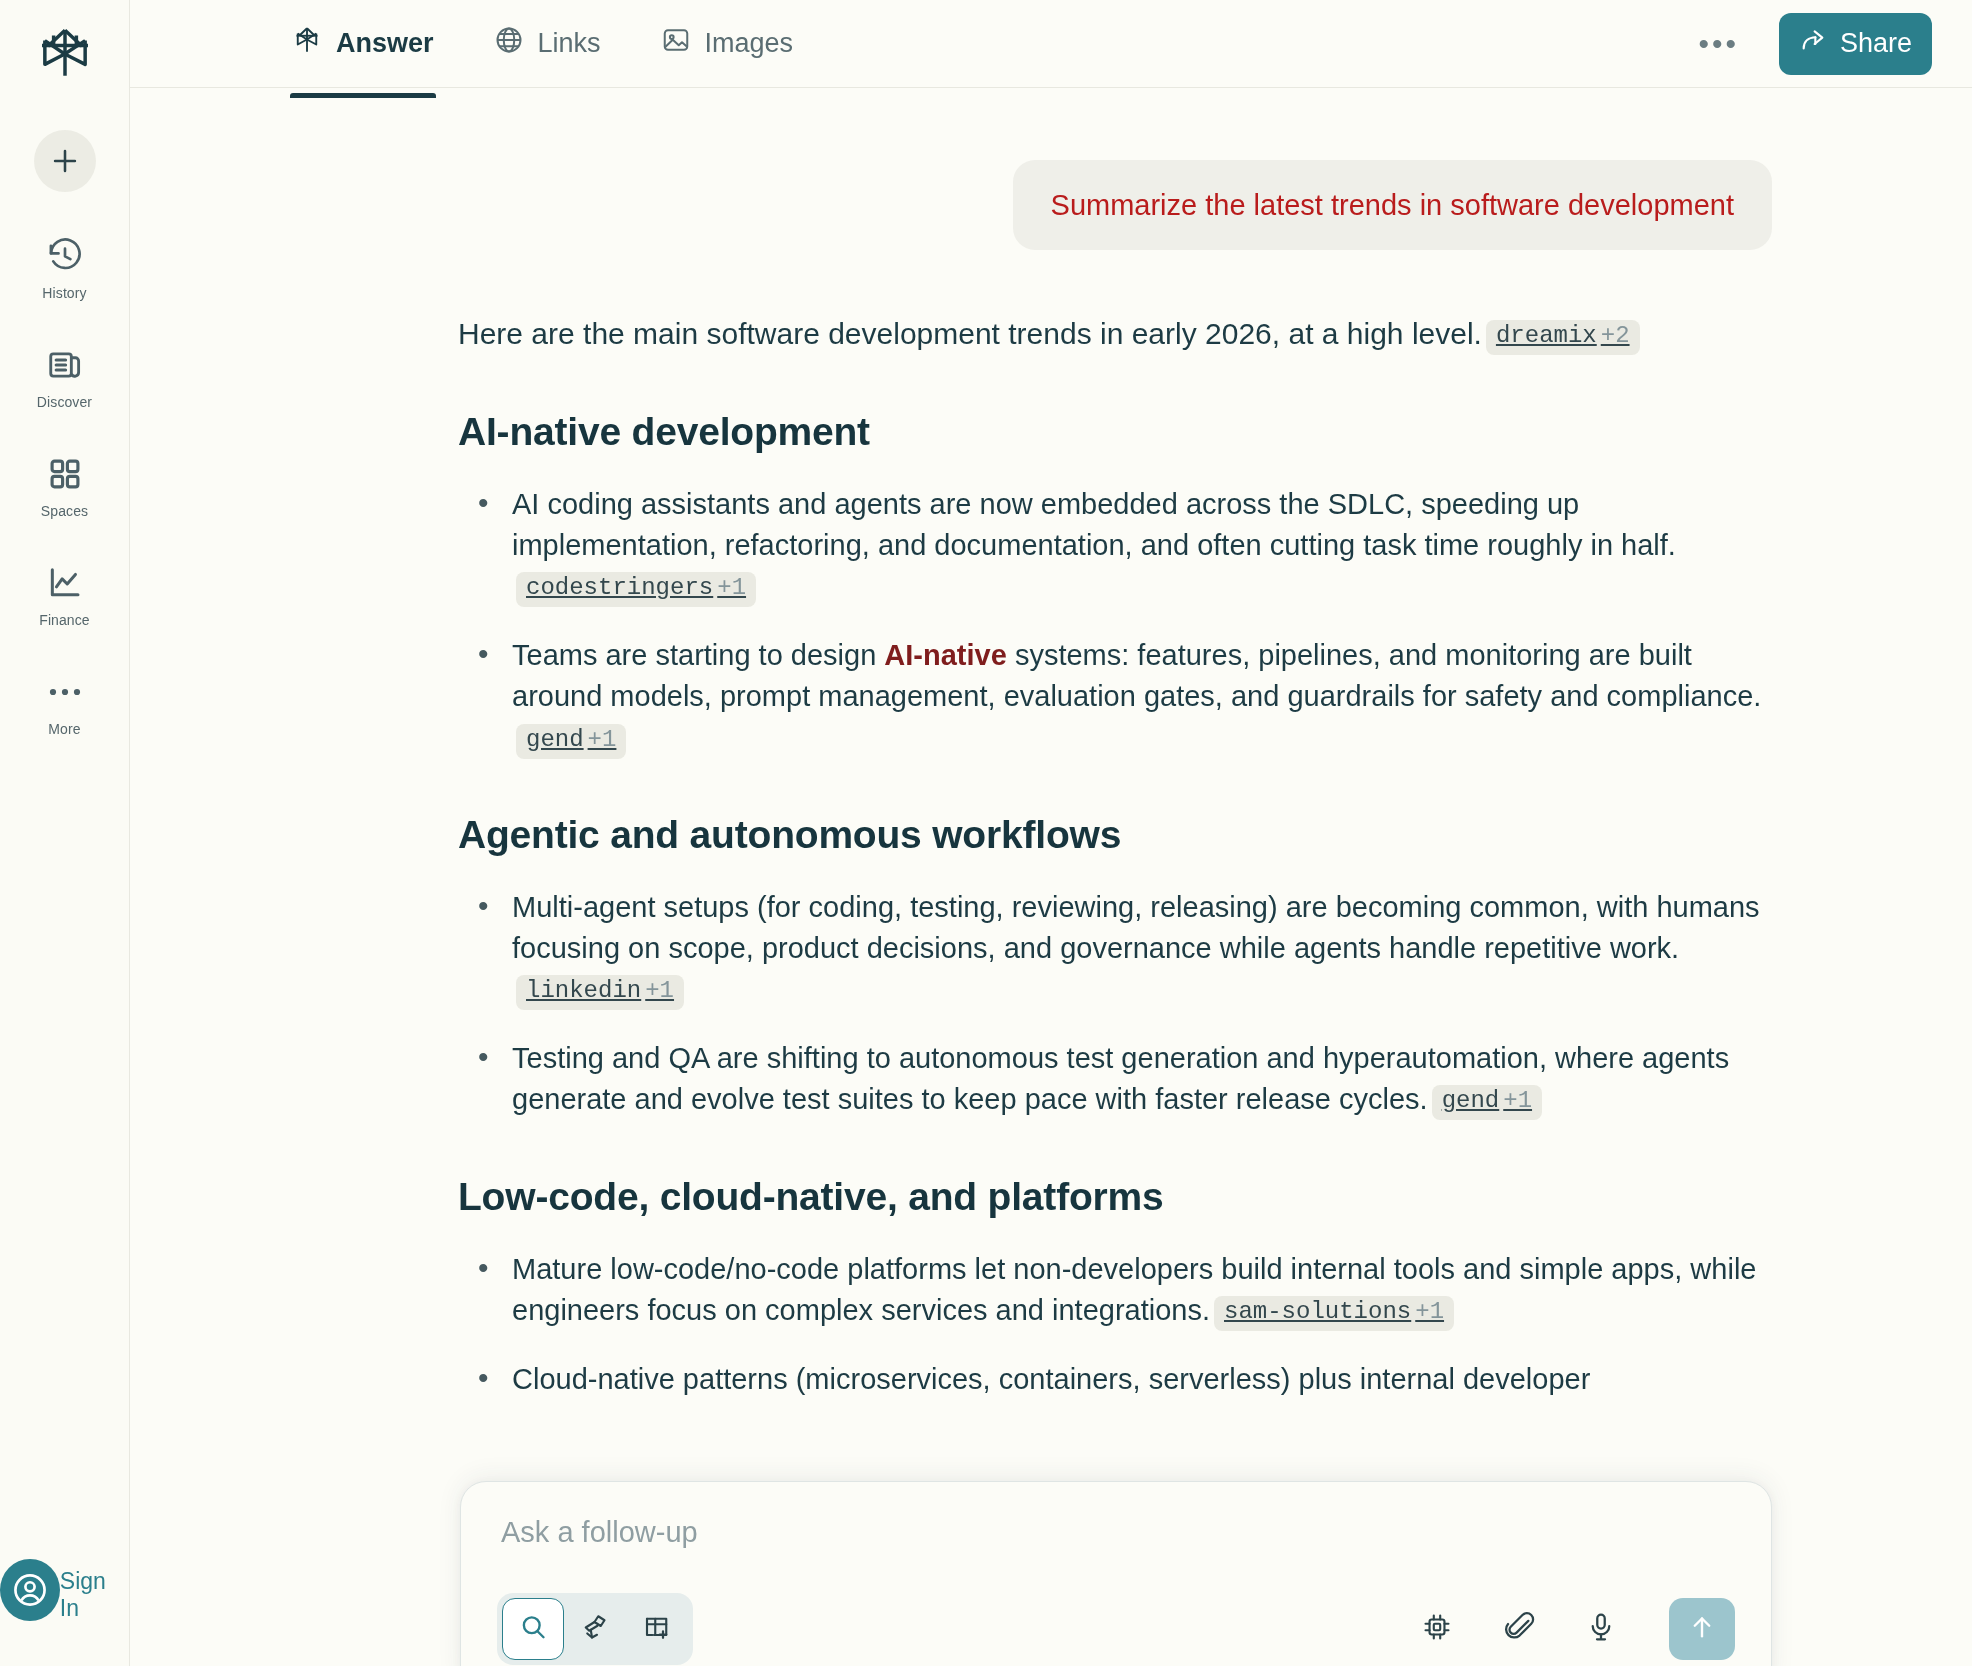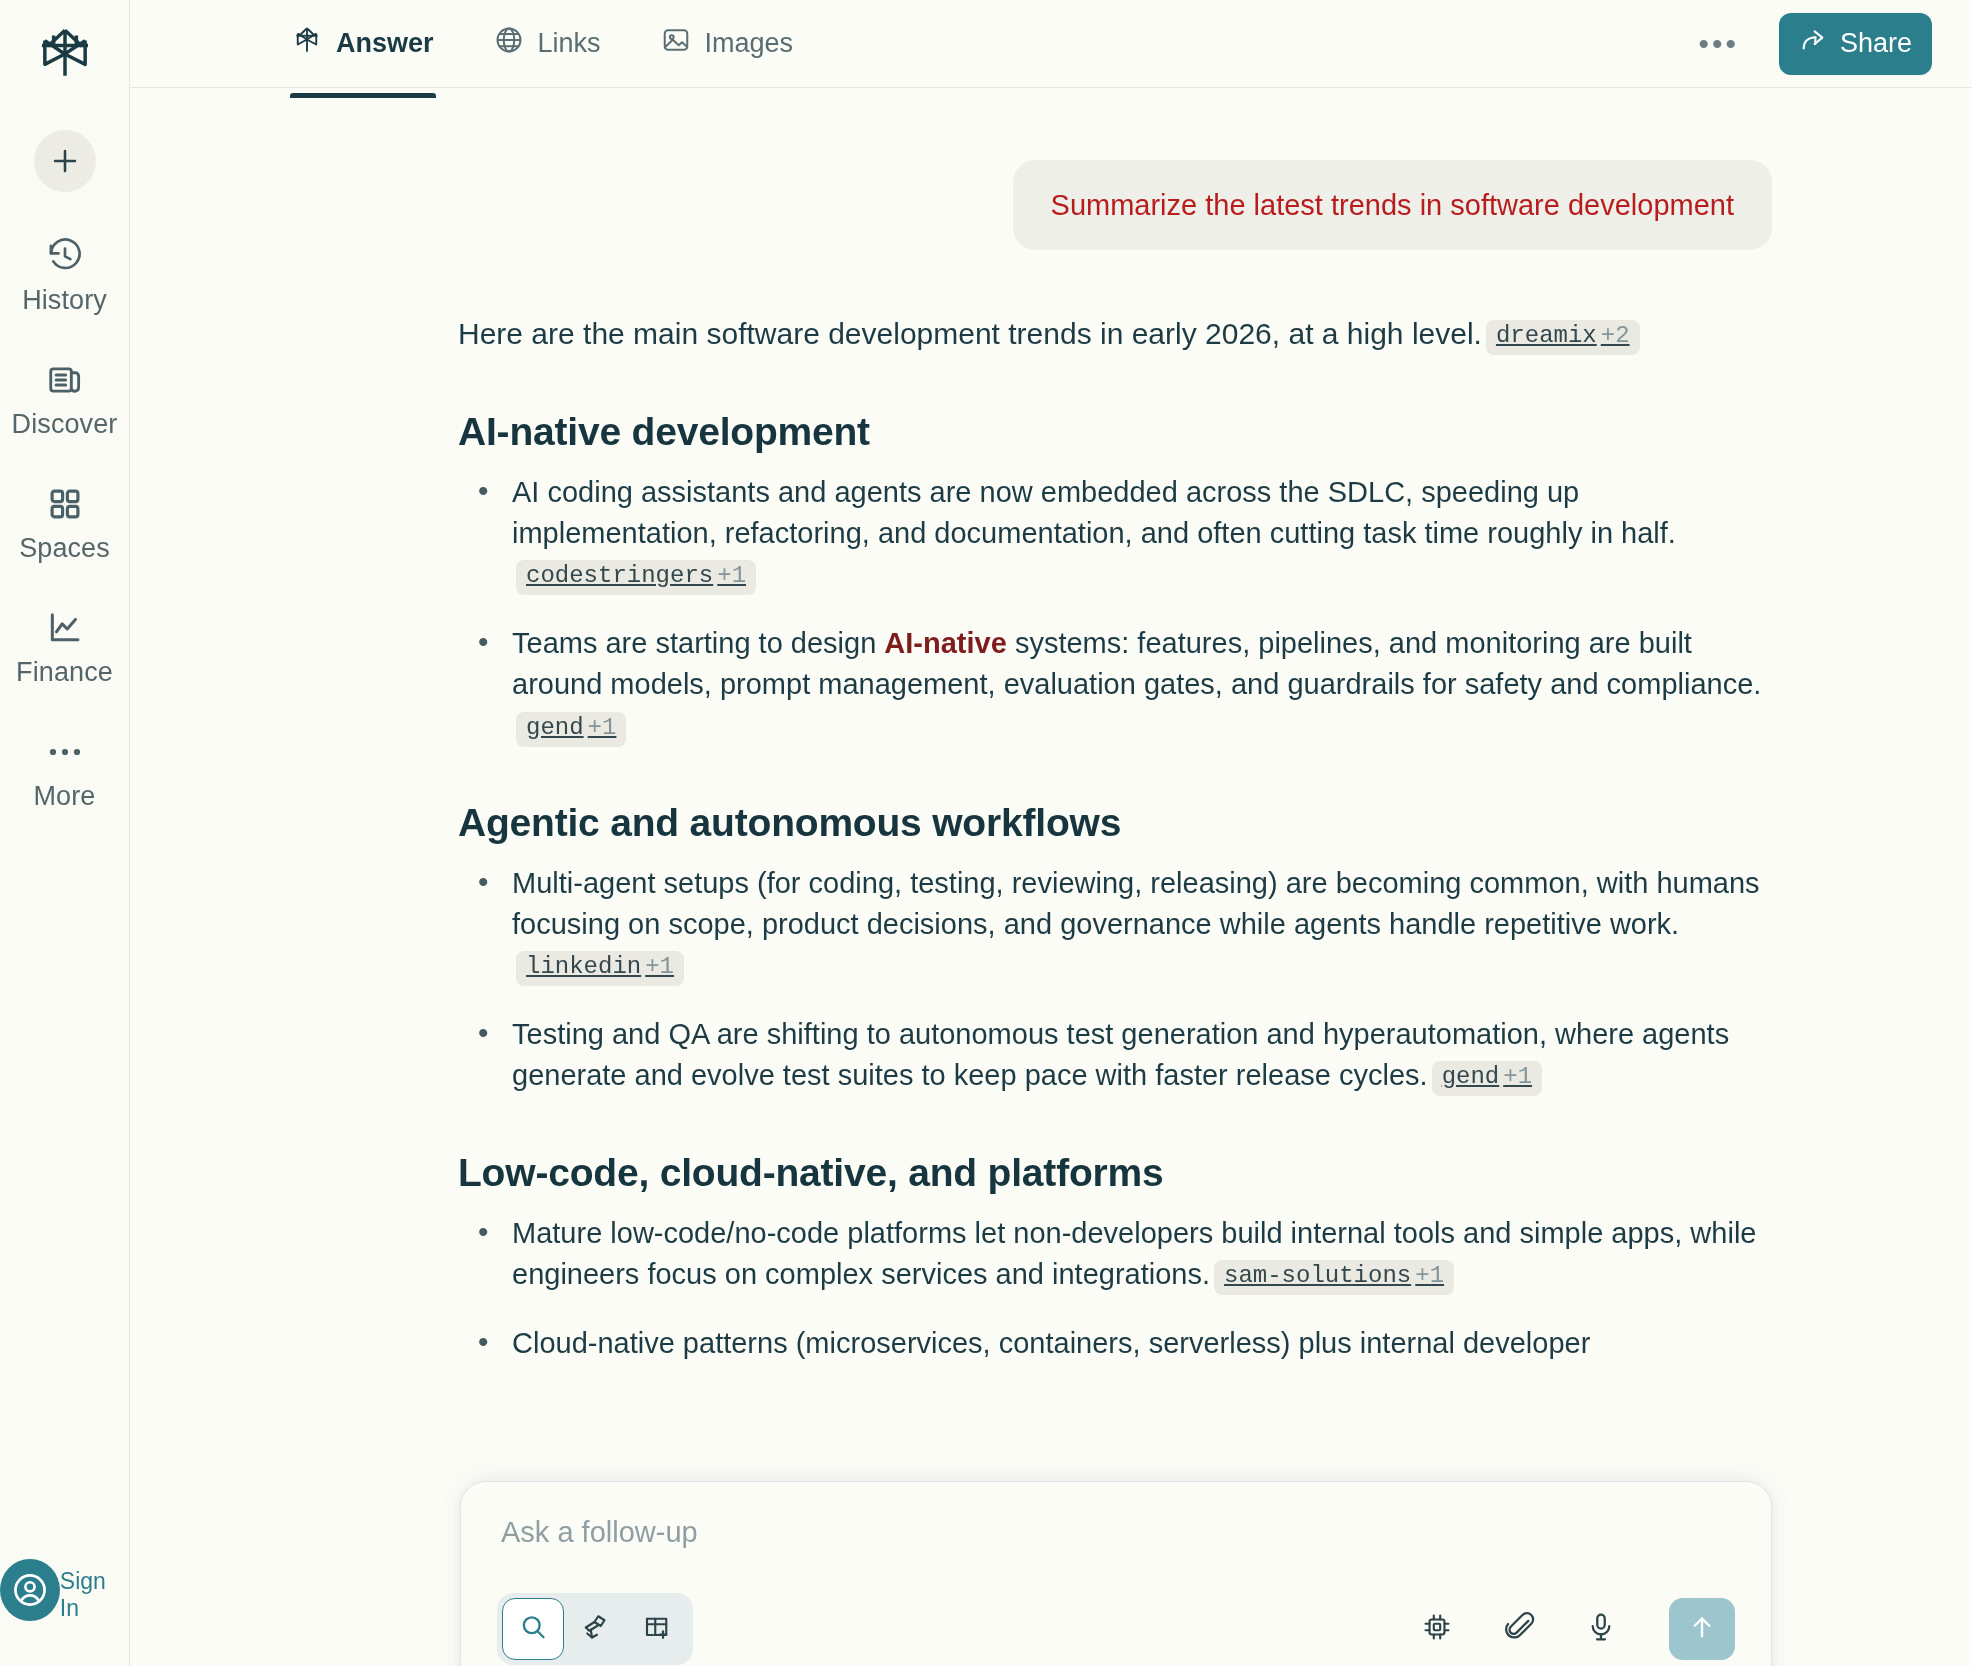--- a/index.html
+++ b/index.html
@@ -29,21 +29,21 @@
     cursor: pointer;
   }
   .navitem {
     margin-top: 44px;
     width: 100%;
     display: flex; flex-direction: column; align-items: center;
     cursor: pointer;
   }
   .navitem .ico { height: 40px; display:flex; align-items:center; justify-content:center; }
   .navitem .lbl {
-    margin-top: 9px; font-size: 27px; color: #55666b; letter-spacing: .1px;
+    margin-top: 9px; font-size: 14px; color: #55666b; letter-spacing: .1px;
   }
   .signin {
     position: absolute; bottom: 44px; left: 0; width: 100%;
     display: flex; flex-direction: row; align-items: center; cursor: pointer;
   }
   .signin .avatar {
     width: 62px; height: 62px; border-radius: 50%;
     background: #2b7f8c;
     display:flex; align-items:center; justify-content:center;
   }
@@ -93,21 +93,21 @@
     max-width: 1000px;
   }
   .intro {
     margin-top: 62px;
     font-size: 30px; line-height: 1.45; color: #1d3b44;
   }
   h2.section {
     font-size: 39px; font-weight: 700; color: #17353e;
     margin-top: 54px; margin-bottom: 6px; letter-spacing: -.2px;
   }
-  ul.bullets { list-style: none; margin-top: 18px; }
+  ul.bullets { list-style: none; margin-top: 30px; }
   ul.bullets li {
     position: relative;
     padding-left: 54px;
     font-size: 29px; line-height: 1.42; color: #1d3b44;
     margin-bottom: 28px;
   }
   ul.bullets li::before {
     content: "•"; position: absolute; left: 20px; top: -2px;
     font-size: 30px; color: #45595f;
   }

